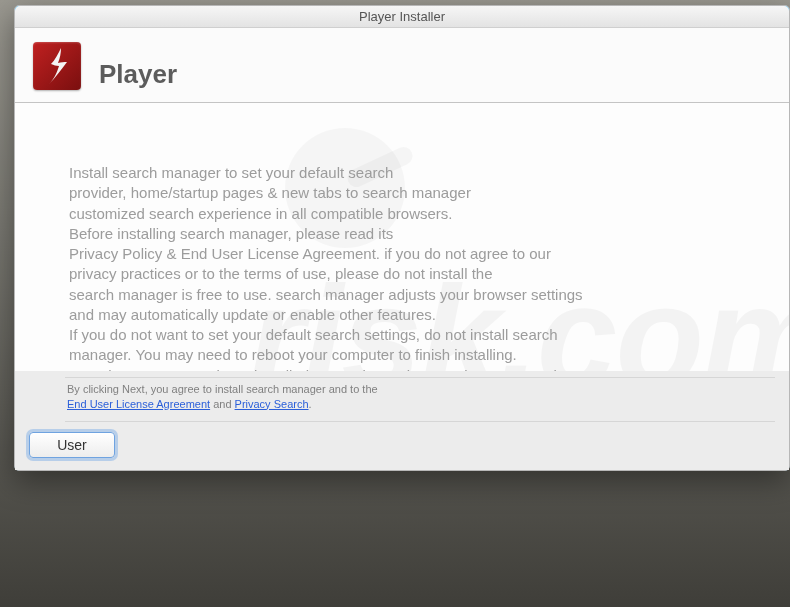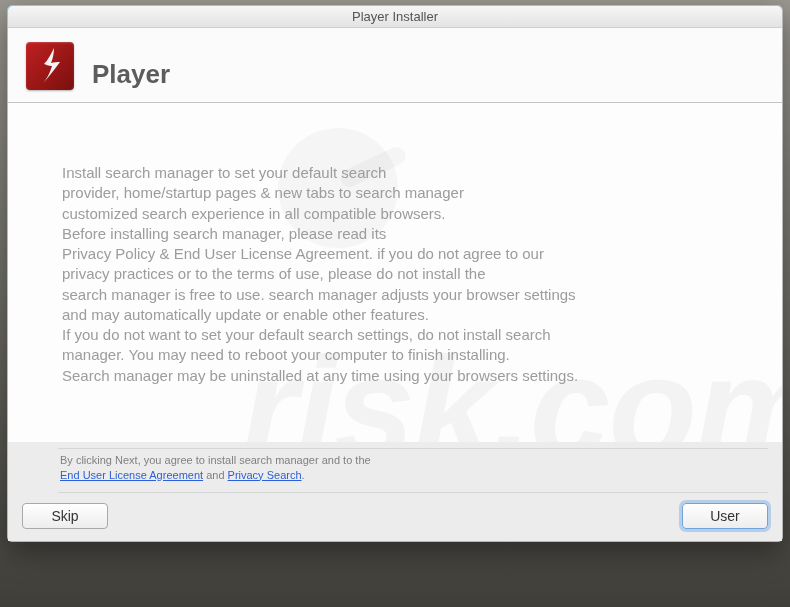--- a/index.html
+++ b/index.html
@@ -3,21 +3,21 @@
   <meta charset="utf-8">
   <style>
     * { margin: 0; padding: 0; box-sizing: border-box; }
     body {
       width: 790px; height: 607px;
       font-family: -apple-system, "Helvetica Neue", Arial, sans-serif;
       background: linear-gradient(180deg, #9a9890 0%, #7b7a73 35%, #3f3e39 100%);
       overflow: hidden; position: relative;
     }
     .window {
-      position: absolute; left: 7px; top: 5px; width: 776px; height: 537px;
+      position: absolute; left: 14px; top: 5px; width: 776px; height: 466px;
       background: #7dd3fc;
       border: 1px solid #b7b7b7; border-radius: 5px;
       box-shadow: 0 10px 30px rgba(0,0,0,0.4);
       display: flex; flex-direction: column;
     }
     .titlebar {
       height: 22px; line-height: 22px; text-align: center;
       font-size: 13px; color: #555;
       background: linear-gradient(#f6f6f6, #e3e3e3);
       border-bottom: 1px solid #cfcfcf;
@@ -121,17 +121,16 @@
 Search manager may be uninstalled at any time using your browsers settings.</div>
     <div class="watermark">risk.com</div>
   </div>
 
   <div class="footer">
     <div class="disclaimer">
       <span>By clicking Next, you agree to install search manager and to the</span><br>
       <a href="#">End User License Agreement</a><span> and </span><a href="#">Privacy Search</a><span>.</span>
     </div>
     <div class="button-row">
-      <button class="btn">Skip</button>
       <button class="btn primary">User</button>
     </div>
   </div>
 </div>
 
 </body></html>

